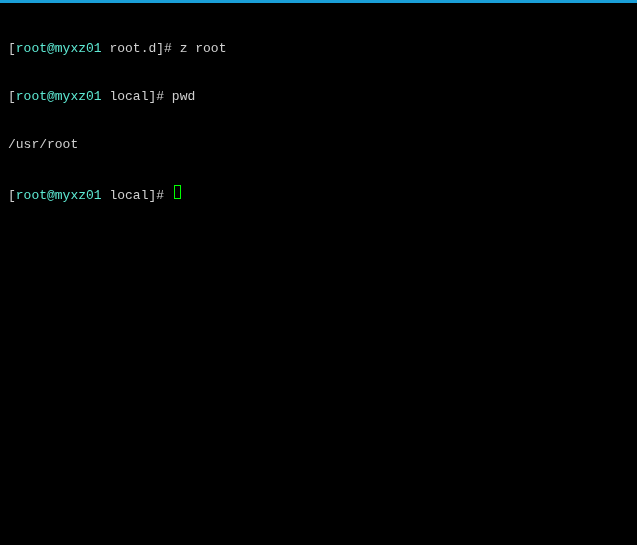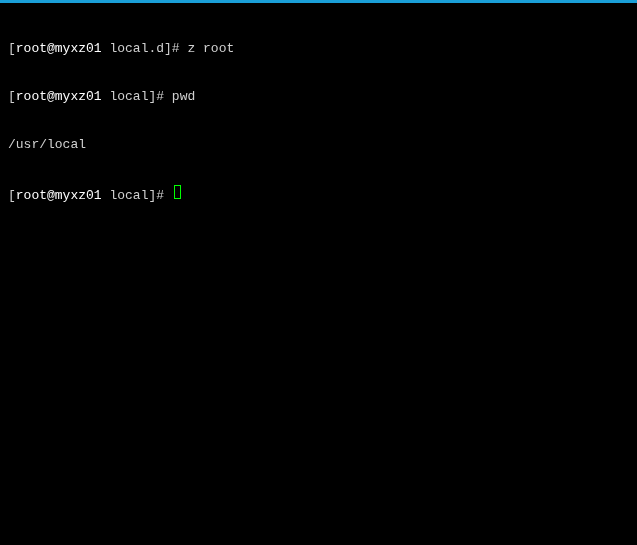--- a/index.html
+++ b/index.html
@@ -28,21 +28,21 @@
     }
     .line {
       display: flex;
       flex-wrap: nowrap;
       align-items: baseline;
     }
     .bracket {
       color: #d0d0d0;
     }
     .user-at {
-      color: #ffffff;
+      color: #5eead4;
     }
     .command {
       color: #d0d0d0;
     }
     .output {
       color: #d0d0d0;
     }
     .cursor {
       display: inline-block;
       width: 7px;
@@ -52,24 +52,24 @@
       vertical-align: middle;
     }
   </style>
 </head>
 <body>
 
 <div class="titlebar"></div>
 
 <div class="terminal">
   <div class="line">
-    <span class="bracket">[</span><span class="user-at">root@myxz01</span><span class="bracket"> local.d</span><span class="bracket">]# </span><span class="command">z root</span>
+    <span class="bracket">[</span><span class="user-at">root@myxz01</span><span class="bracket"> root.d</span><span class="bracket">]# </span><span class="command">z root</span>
   </div>
   <div class="line">
     <span class="bracket">[</span><span class="user-at">root@myxz01</span><span class="bracket"> local</span><span class="bracket">]# </span><span class="command">pwd</span>
   </div>
   <div class="line">
-    <span class="output">/usr/local</span>
+    <span class="output">/usr/root</span>
   </div>
   <div class="line">
     <span class="bracket">[</span><span class="user-at">root@myxz01</span><span class="bracket"> local</span><span class="bracket">]# </span><span class="command"></span><span class="cursor"></span>
   </div>
 </div>
 
 </body></html>

